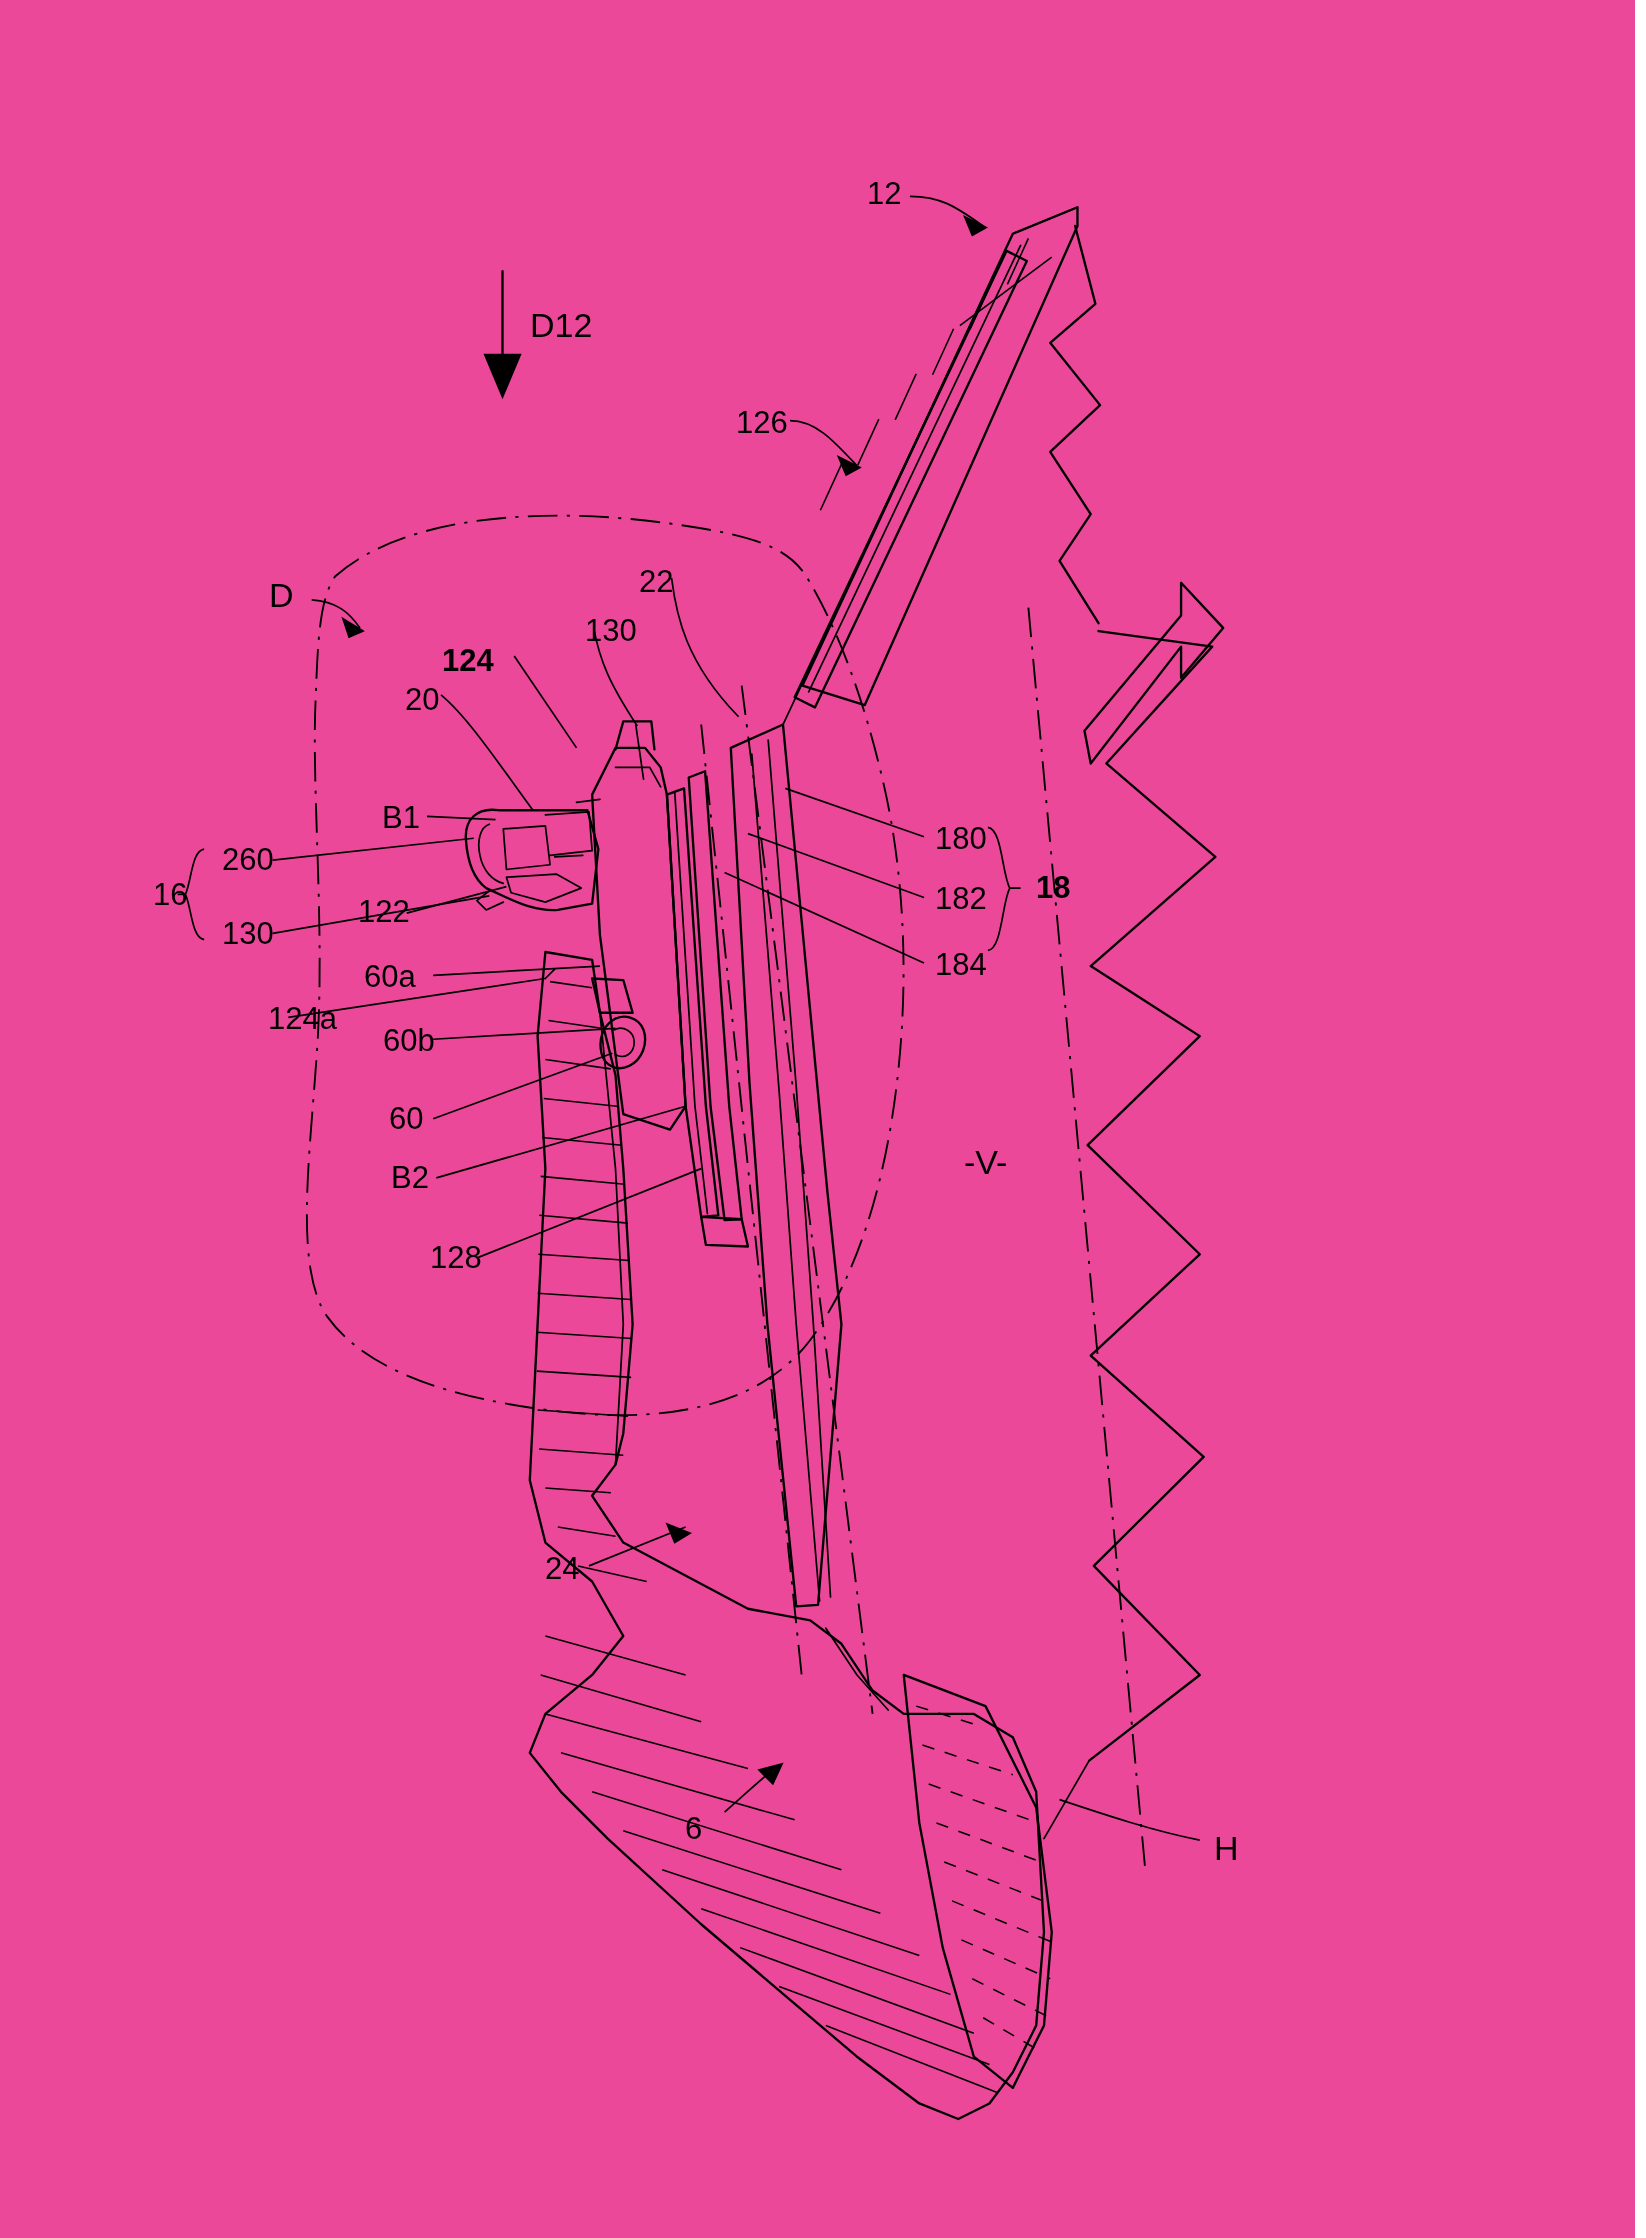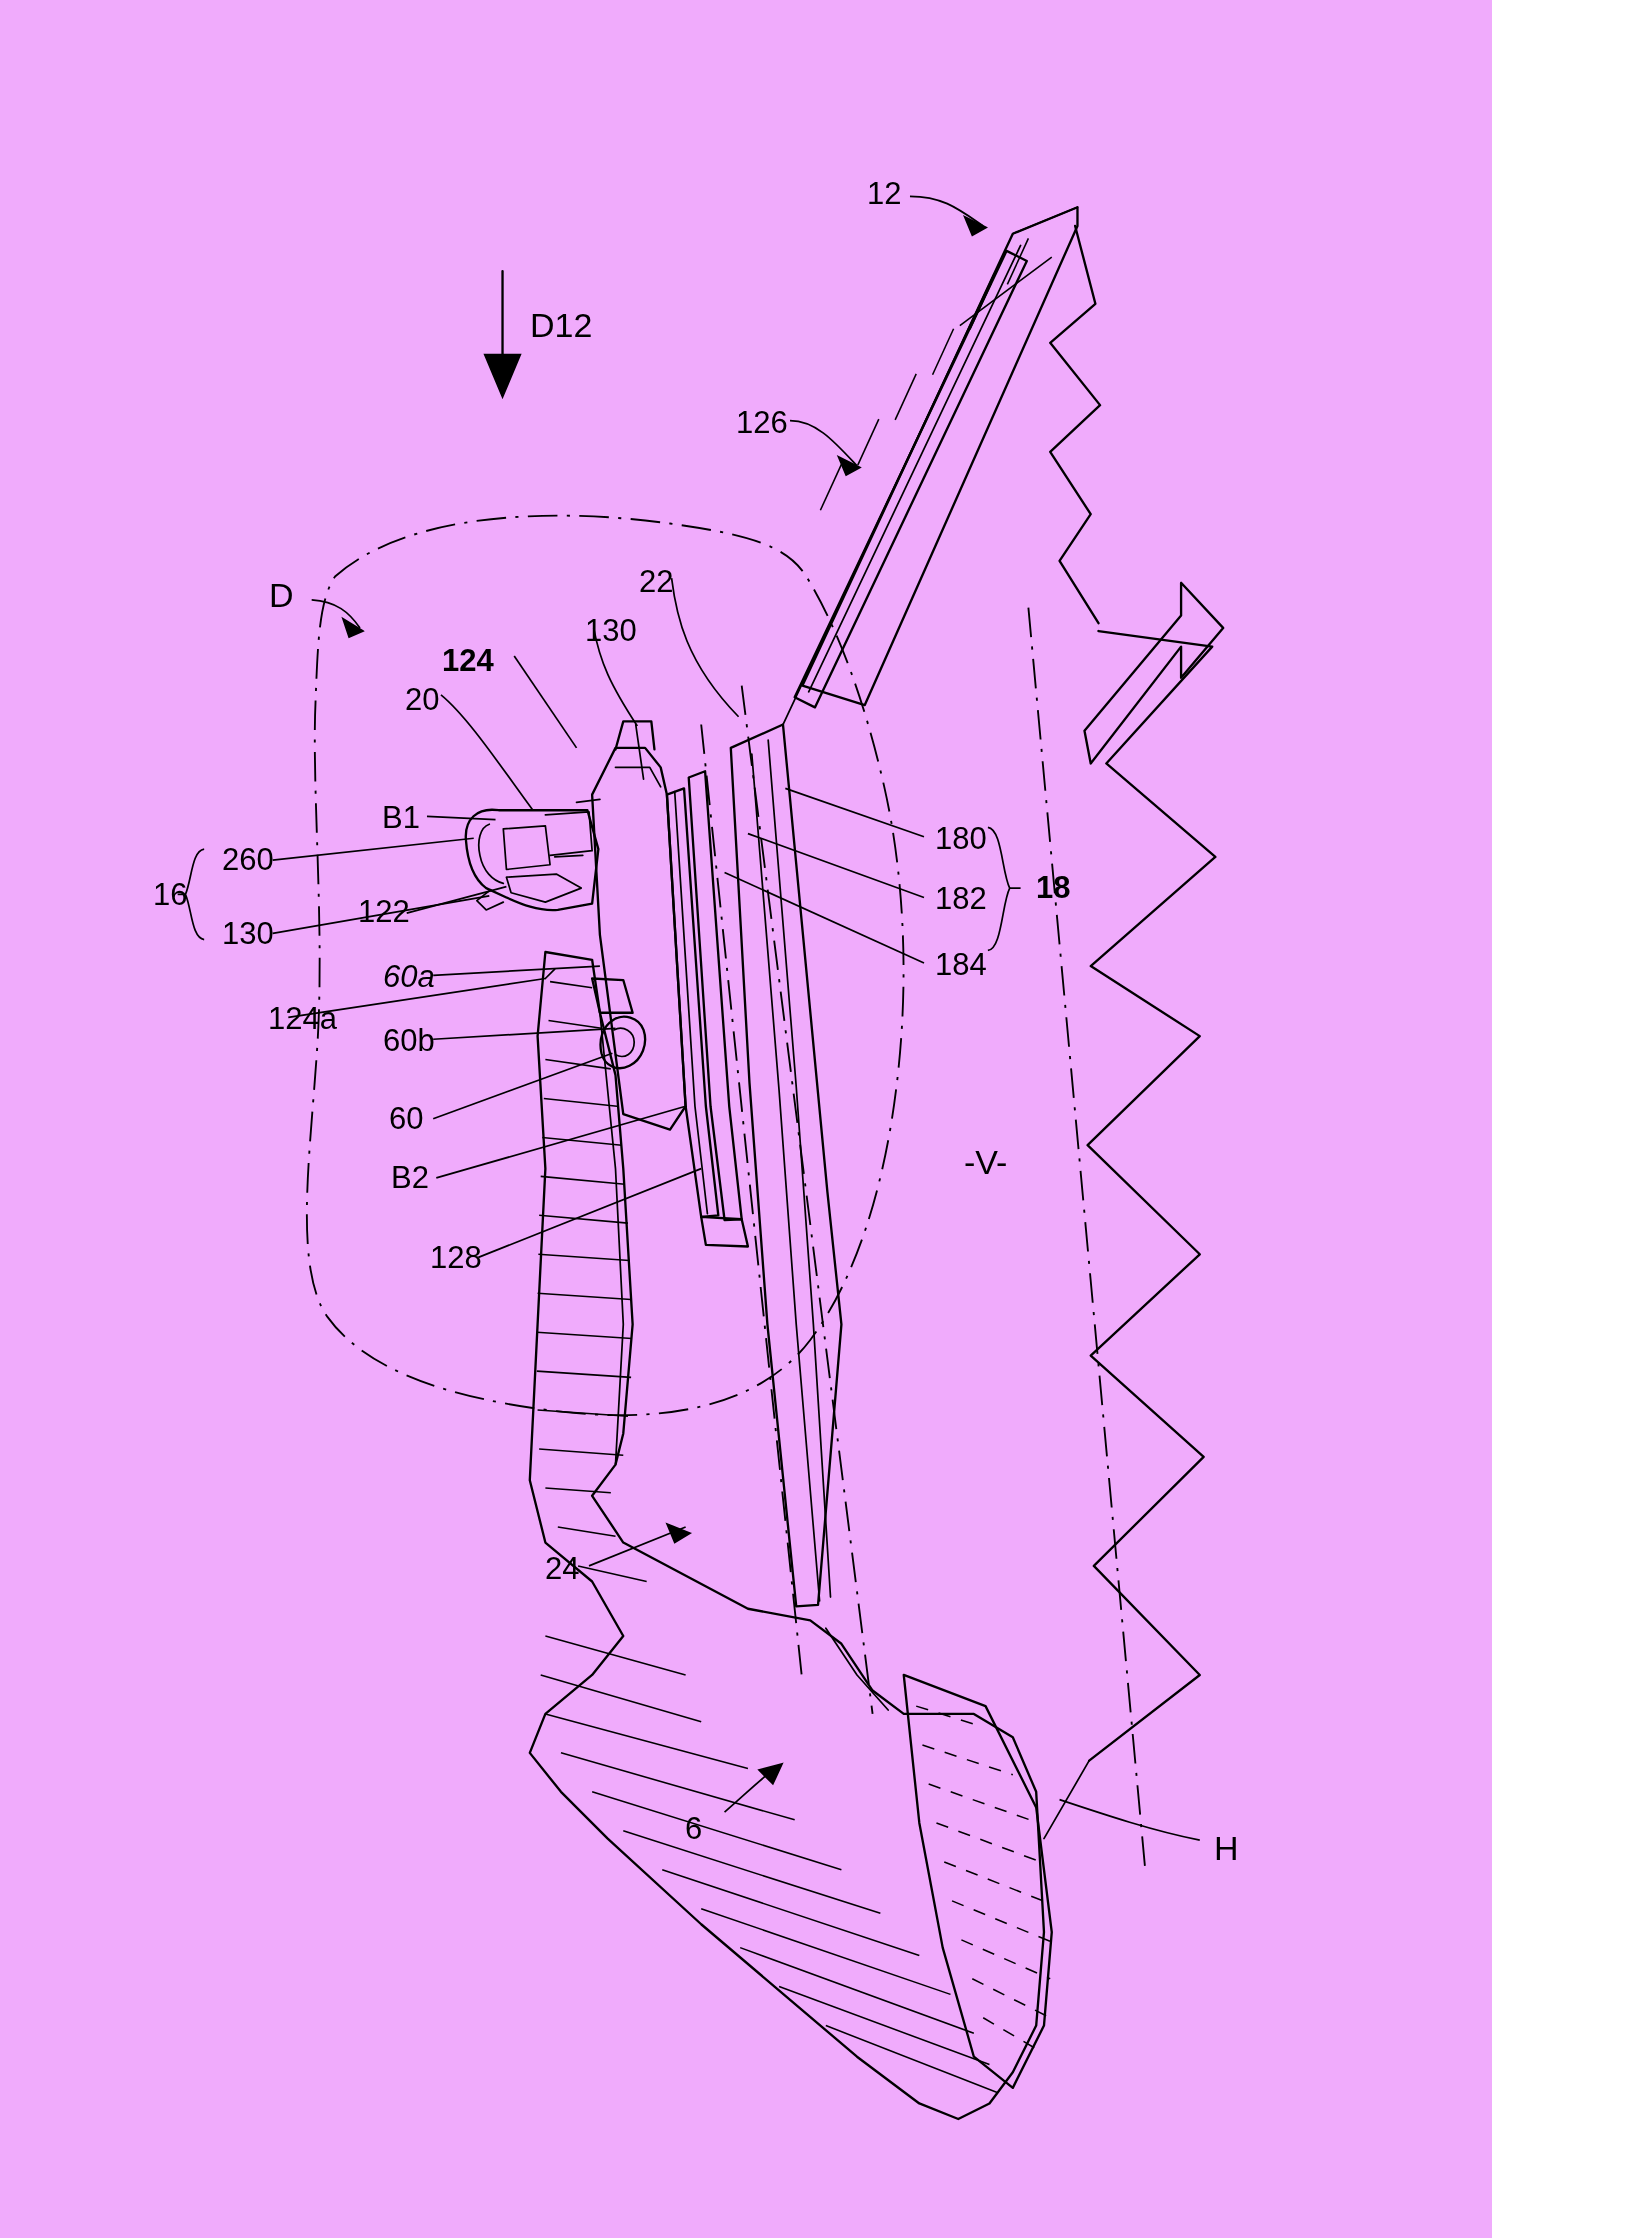--- a/index.html
+++ b/index.html
@@ -5,23 +5,23 @@
   html, body {
     margin: 0;
     padding: 0;
     background: #ffffff;
   }
   body {
     font-family: "Liberation Sans", sans-serif;
   }
   #page {
     position: relative;
-    width: 1492px;
+    width: 1635px;
     height: 2239px;
-    background: #f0abfc;
+    background: #ec4899;
     overflow: hidden;
   }
   #figure-svg {
     position: absolute;
     left: 0;
     top: 0;
     width: 1647px;
     height: 2239px;
   }
   .lbl {
@@ -320,21 +320,21 @@
   <div class="lbl big" style="left:269px; top:578px;">D</div>
   <div class="lbl" style="left:639px; top:566px;">22</div>
   <div class="lbl" style="left:585px; top:615px;">130</div>
   <div class="lbl" style="left:442px; top:645px;font-weight:bold;">124</div>
   <div class="lbl" style="left:405px; top:684px;">20</div>
   <div class="lbl" style="left:382px; top:802px;">B1</div>
   <div class="lbl" style="left:153px; top:879px;text-align:right;">16</div>
   <div class="lbl" style="left:222px; top:844px;">260</div>
   <div class="lbl" style="left:358px; top:896px;">122</div>
   <div class="lbl" style="left:222px; top:918px;">130</div>
-  <div class="lbl" style="left:383px; top:961px;font-style:italic;">60a</div>
+  <div class="lbl" style="left:364px; top:961px;">60a</div>
   <div class="lbl" style="left:223px; top:1003px;margin-left:45px;">124a</div>
   <div class="lbl" style="left:383px; top:1025px;">60b</div>
   <div class="lbl" style="left:389px; top:1103px;">60</div>
   <div class="lbl" style="left:391px; top:1162px;">B2</div>
   <div class="lbl" style="left:430px; top:1242px;">128</div>
   <div class="lbl" style="left:935px; top:823px;">180</div>
   <div class="lbl" style="left:935px; top:883px;">182</div>
   <div class="lbl" style="left:1036px; top:872px;font-weight:bold;">18</div>
   <div class="lbl" style="left:935px; top:949px;">184</div>
   <div class="lbl big" style="left:964px; top:1145px;">-V-</div>

